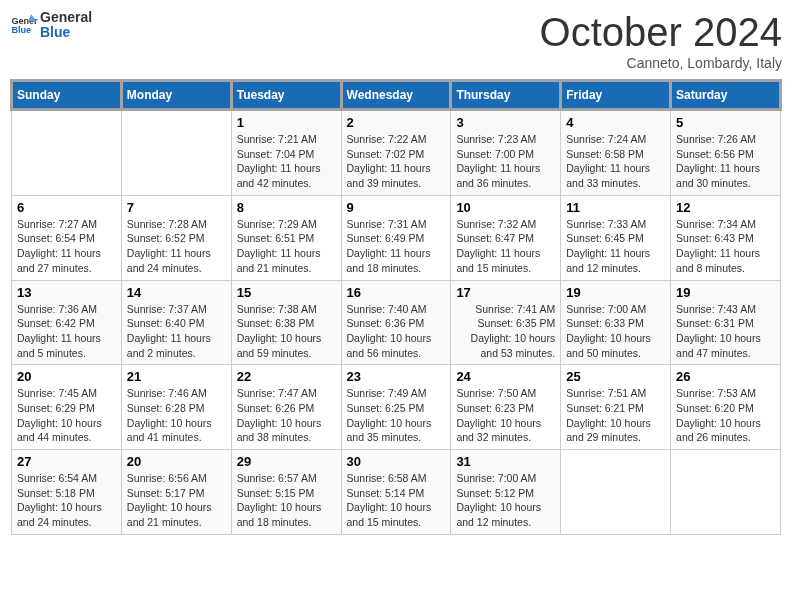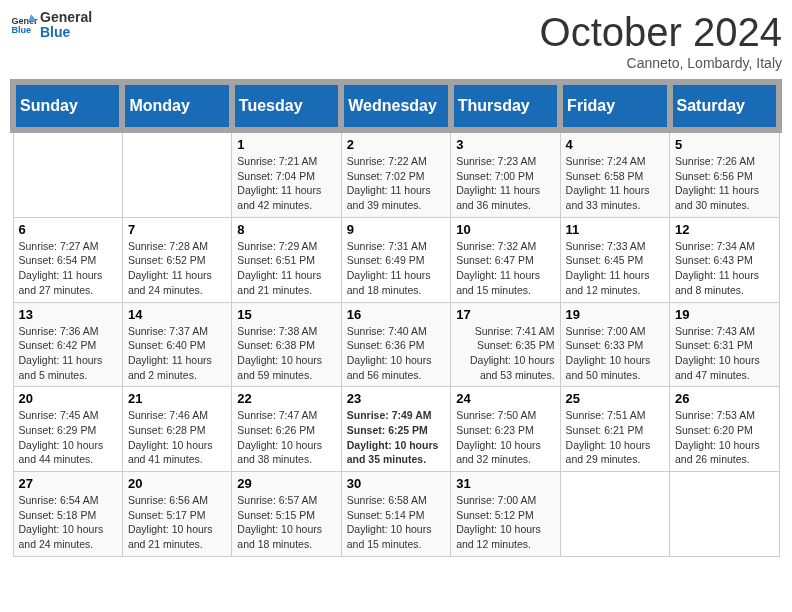--- a/index.html
+++ b/index.html
@@ -38,25 +38,25 @@
       color: #555;
     }
     table {
       width: 100%;
       border-collapse: collapse;
       font-size: 11px;
     }
     thead tr th {
       background-color: #1a6bb5;
       color: #fff;
-      padding: 12px 4px;
+      padding: 6px 4px;
       text-align: left;
       font-weight: bold;
-      font-size: 16px;
-      border: 6px solid #a3a3a3;
+      font-size: 12px;
+      border: 3px solid #a3a3a3;
     }
     tbody tr td {
       border: 1px solid #ccc;
       vertical-align: top;
       padding: 4px 5px;
       height: 80px;
       width: 14.28%;
       background: #fff;
     }
     tbody tr:nth-child(odd) td {
@@ -248,21 +248,21 @@
 Daylight: 10 hours and 41 minutes.</div>
         </td>
         <td>
           <span class="day-num">22</span>
           <div class="day-detail" style="white-space: pre-line;">Sunrise: 7:47 AM
 Sunset: 6:26 PM
 Daylight: 10 hours and 38 minutes.</div>
         </td>
         <td>
           <span class="day-num">23</span>
-          <div class="day-detail" style="white-space: pre-line; font-weight: bold;">Sunrise: 7:49 AM
+          <div class="day-detail" style="white-space: pre-line;">Sunrise: 7:49 AM
 Sunset: 6:25 PM
 Daylight: 10 hours and 35 minutes.</div>
         </td>
         <td>
           <span class="day-num">24</span>
           <div class="day-detail" style="white-space: pre-line;">Sunrise: 7:50 AM
 Sunset: 6:23 PM
 Daylight: 10 hours and 32 minutes.</div>
         </td>
         <td>

